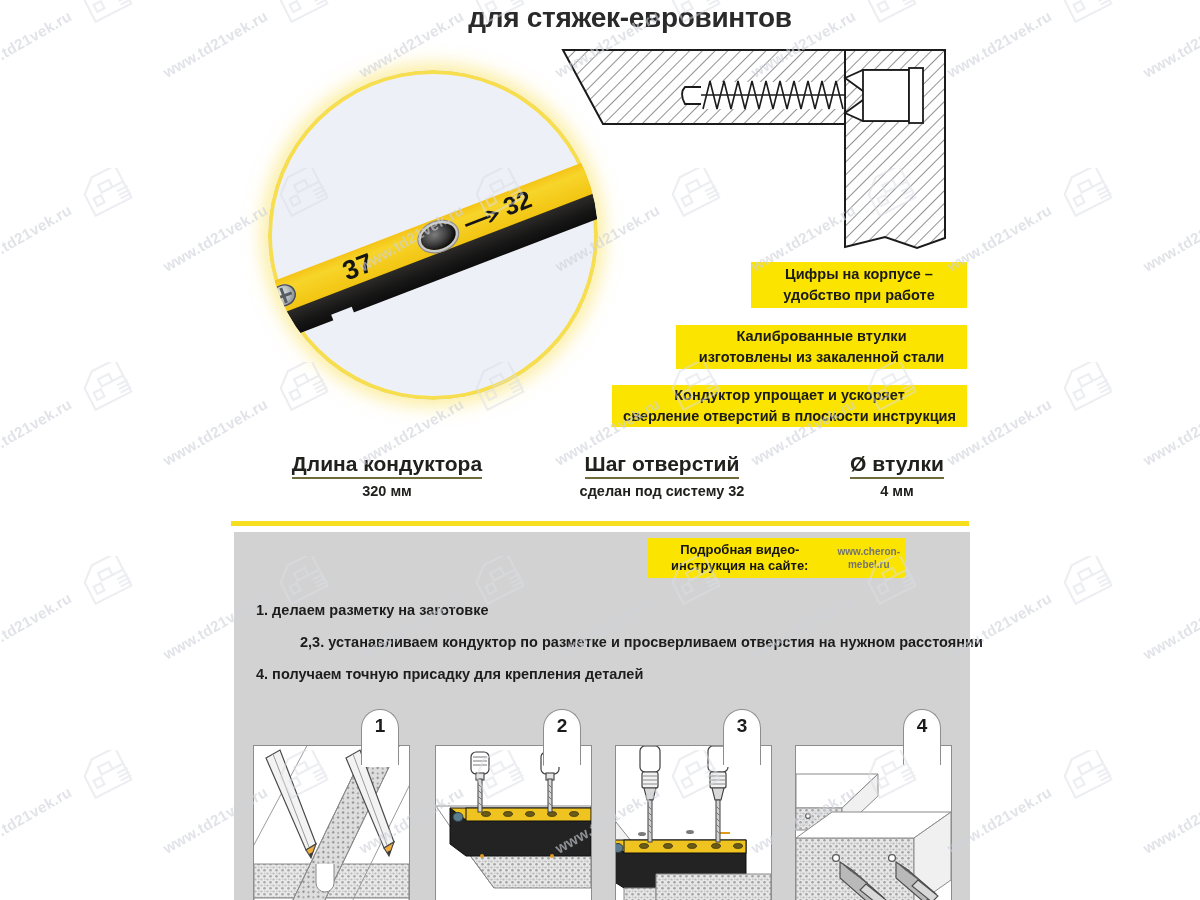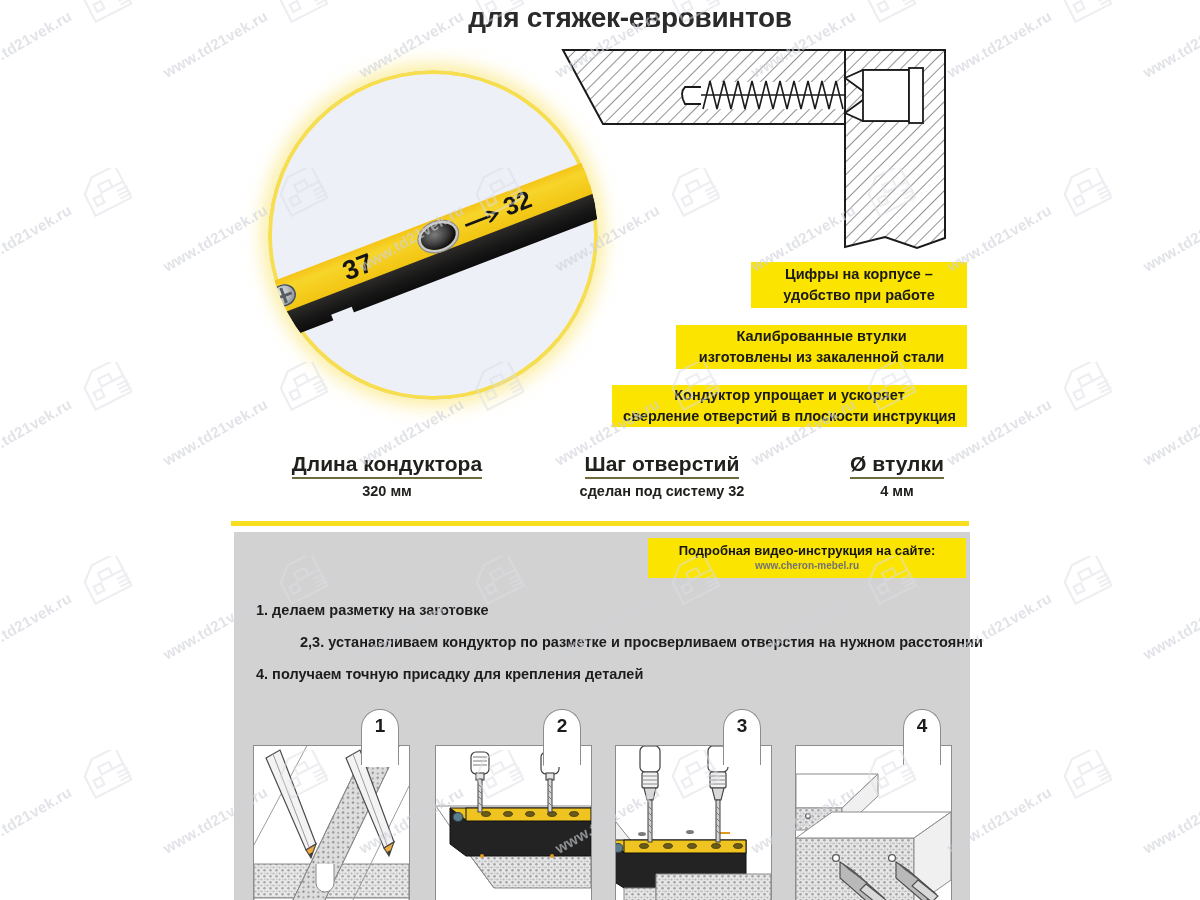--- a/index.html
+++ b/index.html
@@ -275,26 +275,26 @@
     font-family: "Liberation Sans", sans-serif;
     font-weight: 700;
     font-size: 24px;
     color: #141414;
     letter-spacing: -0.2px;
   }
   #video-box {
     position: absolute;
     left: 648px;
     top: 538px;
-    width: 318px;
+    width: 258px;
     height: 40px;
     background: #fbe400;
     z-index: 16;
     display: flex;
-    flex-direction: column;
+    flex-direction: row;
     align-items: center;
     justify-content: center;
     text-align: center;
   }
   #video-box .l1 {
     font-family: "Liberation Sans", sans-serif;
     font-weight: 700;
     font-size: 13px;
     color: #141414;
     line-height: 1.2;

